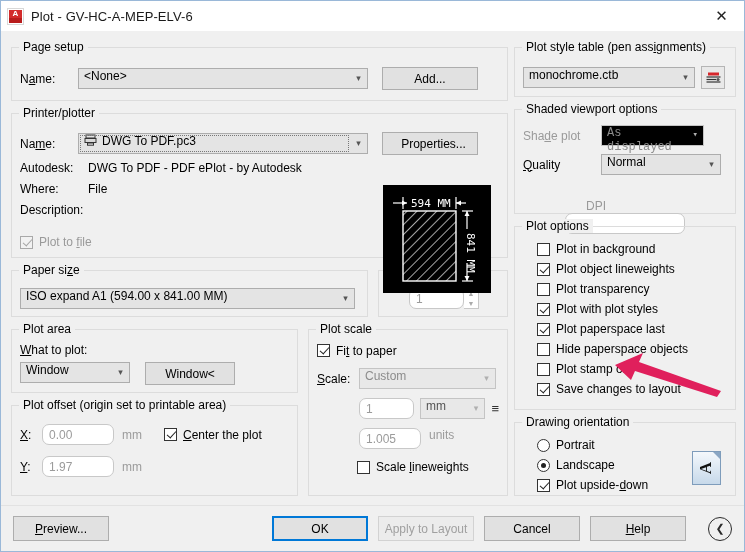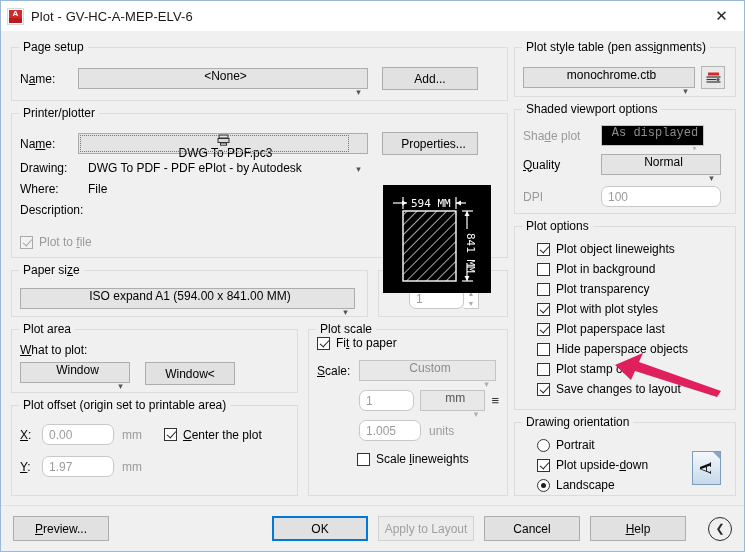--- a/index.html
+++ b/index.html
@@ -112,27 +112,26 @@
     font-size: 12px;
     color: #000;
     white-space: nowrap;
   }
   u { text-decoration: underline; }
   .combo {
     height: 21px;
     background: #e4e4e4;
     border: 1px solid #adadad;
     display: flex;
-    align-items: center;
+    align-items: flex-start;
     box-sizing: border-box;
     padding-left: 5px;
     font-size: 12px;
     color: #000;
     position: relative;
-    flex-direction: column;
   }
   .combo .caret {
     margin-left: auto;
     width: 17px;
     text-align: center;
     font-size: 9px;
     color: #555;
     line-height: 19px;
   }
   .combo.disabled { color: #8c8c8c; background: #e8e8e8; border-color: #c4c4c4; }
@@ -355,21 +354,21 @@
             </span>
             <span>DWG To PDF.pc3</span>
             <span class="caret">▾</span>
           </div>
           <div class="btn" style="width:96px;margin-left:14px;padding-left:7px;">
             <span>Properties...</span>
           </div>
         </div>
 
         <div class="row" style="margin-bottom:7px;">
-          <div class="lbl" style="width:68px;">Drawing:</div>
+          <div class="lbl" style="width:68px;">Autodesk:</div>
           <div class="lbl nowrap">DWG To PDF - PDF ePlot - by Autodesk</div>
         </div>
         <div class="row" style="margin-bottom:7px;">
           <div class="lbl" style="width:68px;">Where:</div>
           <div class="lbl">File</div>
         </div>
         <div class="row" style="margin-bottom:18px;">
           <div class="lbl" style="width:68px;">Description:</div>
           <div class="lbl"></div>
         </div>
@@ -427,40 +426,40 @@
             <div style="display:flex;align-items:center;margin-top:11px;">
               <div class="lbl" style="width:22px;"><u>Y</u>:</div>
               <div class="field ro" style="width:72px;">1.97</div>
               <div class="unit">mm</div>
             </div>
           </div>
         </div>
 
         <div class="group" style="height:167px;width:200px;">
           <div class="legend">Plot scale</div>
-          <div style="display:flex;align-items:flex-end;margin-top:0;">
+          <div style="display:flex;align-items:flex-start;margin-top:8px;">
             <div class="cb checked"></div>
             <div class="lbl">Fi<u>t</u> to paper</div>
           </div>
           <div style="display:flex;align-items:center;margin-top:10px;">
             <div class="lbl" style="width:42px;"><u>S</u>cale:</div>
             <div class="combo disabled" style="width:137px;">
               <span>Custom</span>
               <span class="caret">▾</span>
             </div>
           </div>
           <div style="display:flex;align-items:center;margin-top:9px;margin-left:42px;">
             <div class="field ro" style="width:62px;">1</div>
             <div class="combo disabled" style="width:74px;margin-left:6px;">
               <span style="color:#555;">mm</span>
               <span class="caret">▾</span>
             </div>
             <div style="margin-left:6px;font-size:13px;color:#333;">≡</div>
           </div>
-          <div style="display:flex;align-items:center;margin-top:9px;margin-left:42px;">
+          <div style="display:flex;margin-top:9px;margin-left:42px;">
             <div class="field ro" style="width:62px;">1.005</div>
             <div class="unit">units</div>
           </div>
           <div style="display:flex;align-items:center;margin-top:11px;margin-left:40px;">
             <div class="cb"></div>
             <div class="lbl">Scale <u>l</u>ineweights</div>
           </div>
         </div>
       </div>
     </div>
@@ -521,36 +520,36 @@
             <span class="caret">▾</span>
           </div>
         </div>
         <div style="display:flex;align-items:center;margin-top:8px;">
           <div class="lbl" style="width:78px;"><u>Q</u>uality</div>
           <div class="combo" style="width:120px;">
             <span>Normal</span>
             <span class="caret">▾</span>
           </div>
         </div>
-        <div style="display:flex;align-items:center;margin-top:11px;">
+        <div style="display:flex;align-items:center;margin-top:24px;flex-direction:column;">
           <div class="lbl" style="width:78px;color:#9a9a9a;">DPI</div>
           <div class="field ro" style="width:120px;">100</div>
         </div>
       </div>
 
       <div class="group" style="height:184px;">
         <div class="legend">Plot options</div>
         <div style="margin-top:6px;margin-left:14px;">
           <div class="opt-row">
+            <div class="cb"></div>
+            <span>Plot in background</span>
+          </div>
+          <div class="opt-row">
             <div class="cb checked"></div>
             <span>Plot object lineweights</span>
-          </div>
-          <div class="opt-row">
-            <div class="cb"></div>
-            <span>Plot in background</span>
           </div>
           <div class="opt-row">
             <div class="cb"></div>
             <span>Plot transparency</span>
           </div>
           <div class="opt-row">
             <div class="cb checked"></div>
             <span>Plot with plot styles</span>
           </div>
           <div class="opt-row">
@@ -573,26 +572,26 @@
       </div>
 
       <div class="group" style="height:74px;">
         <div class="legend">Drawing orientation</div>
         <div style="position:relative;margin-top:6px;margin-left:14px;">
           <div class="opt-row">
             <div class="rd"></div>
             <span>Portrait</span>
           </div>
           <div class="opt-row">
+            <div class="rd sel"></div>
+            <span>Landscape</span>
+          </div>
+          <div class="opt-row">
             <div class="cb checked"></div>
             <span>Plot upside-<u>d</u>own</span>
-          </div>
-          <div class="opt-row">
-            <div class="rd sel"></div>
-            <span>Landscape</span>
           </div>
           <div class="orient-icon" style="position:absolute;right:6px;top:16px;">
             <span class="a-glyph">A</span>
             <span class="fold"></span>
           </div>
         </div>
       </div>
     </div>
 
     <svg class="arrow" viewBox="0 0 110 46">

